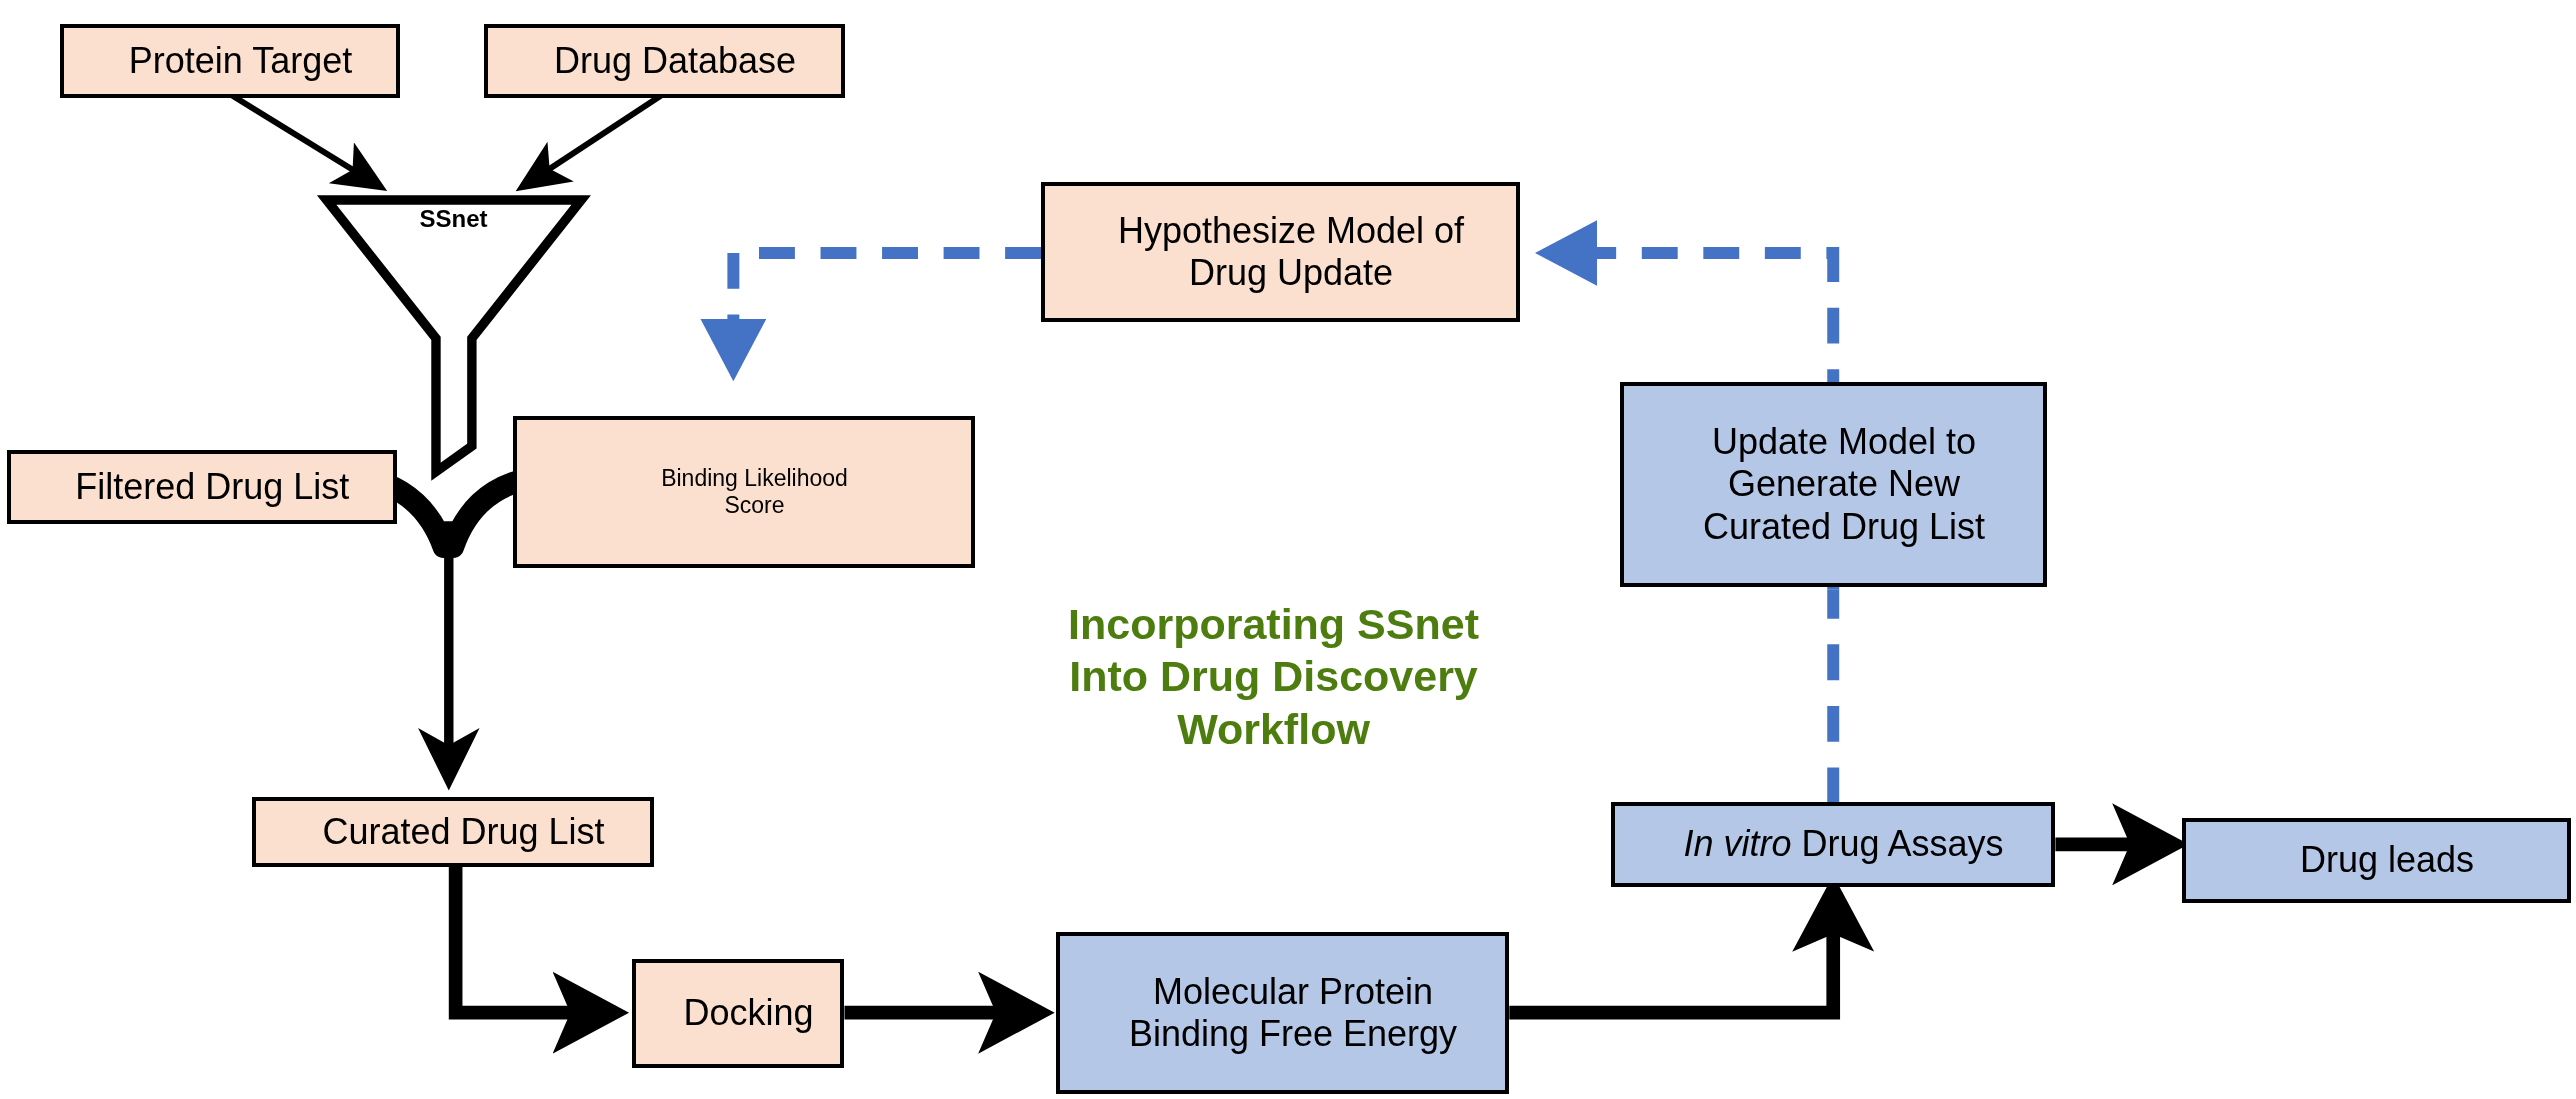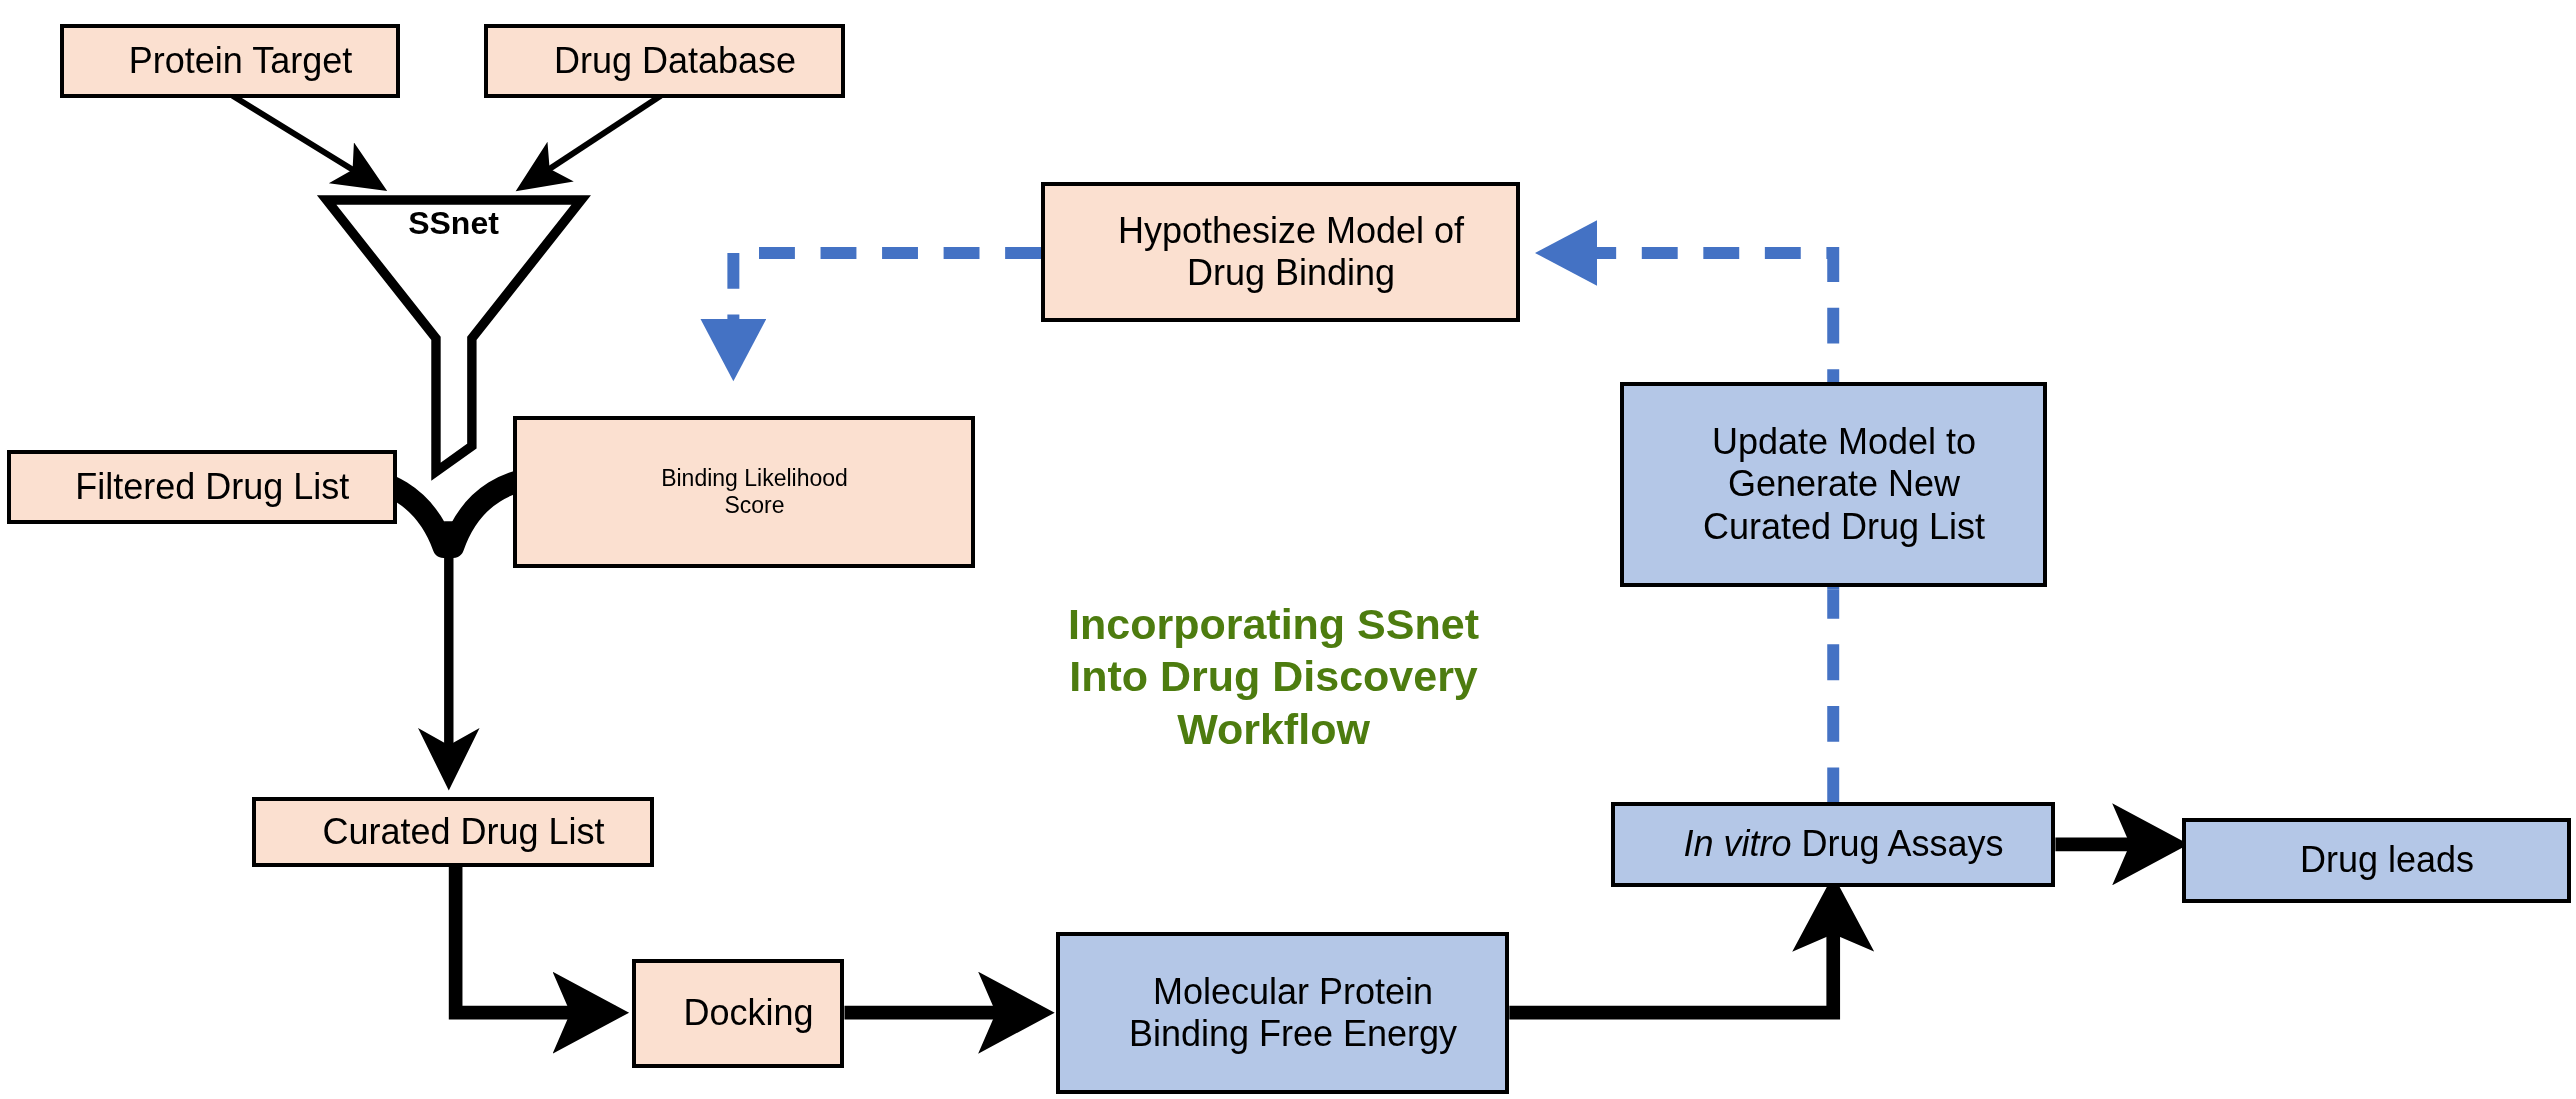--- a/index.html
+++ b/index.html
@@ -133,34 +133,34 @@
   </svg>
 
   <div class="node-box peach" style="left:60px; top:24px; width:340px; height:74px; font-size:36px;">
     <span class="node-label">Protein Target</span>
   </div>
 
   <div class="node-box peach" style="left:484px; top:24px; width:361px; height:74px; font-size:36px;">
     <span class="node-label">Drug Database</span>
   </div>
 
-  <div class="funnel-label" style="left:326px; top:205px; width:255px; font-size:32px;">SSnet</div>
+  <div class="funnel-label" style="left:326px; top:205px; width:255px; font-size:24px;">SSnet</div>
 
   <div class="node-box peach" style="left:6.8px; top:450px; width:390px; height:74px; font-size:36px;">
     <span class="node-label">Filtered Drug List</span>
   </div>
 
   <div class="node-box peach" style="left:513px; top:416px; width:462px; height:152px; font-size:23px;">
     <span class="node-label">Binding Likelihood
 Score</span>
   </div>
 
   <div class="node-box peach" style="left:1041px; top:182px; width:479px; height:140px; font-size:36px;">
     <span class="node-label">Hypothesize Model of
-Drug Binding</span>
+Drug Update</span>
   </div>
 
   <div class="node-box blue" style="left:1620px; top:382px; width:427px; height:205px; font-size:36px;">
     <span class="node-label">Update Model to
 Generate New
 Curated Drug List</span>
   </div>
 
   <div class="diagram-title" style="left:966px; top:598px; width:615px; font-size:43px;">Incorporating SSnet
 Into Drug Discovery

